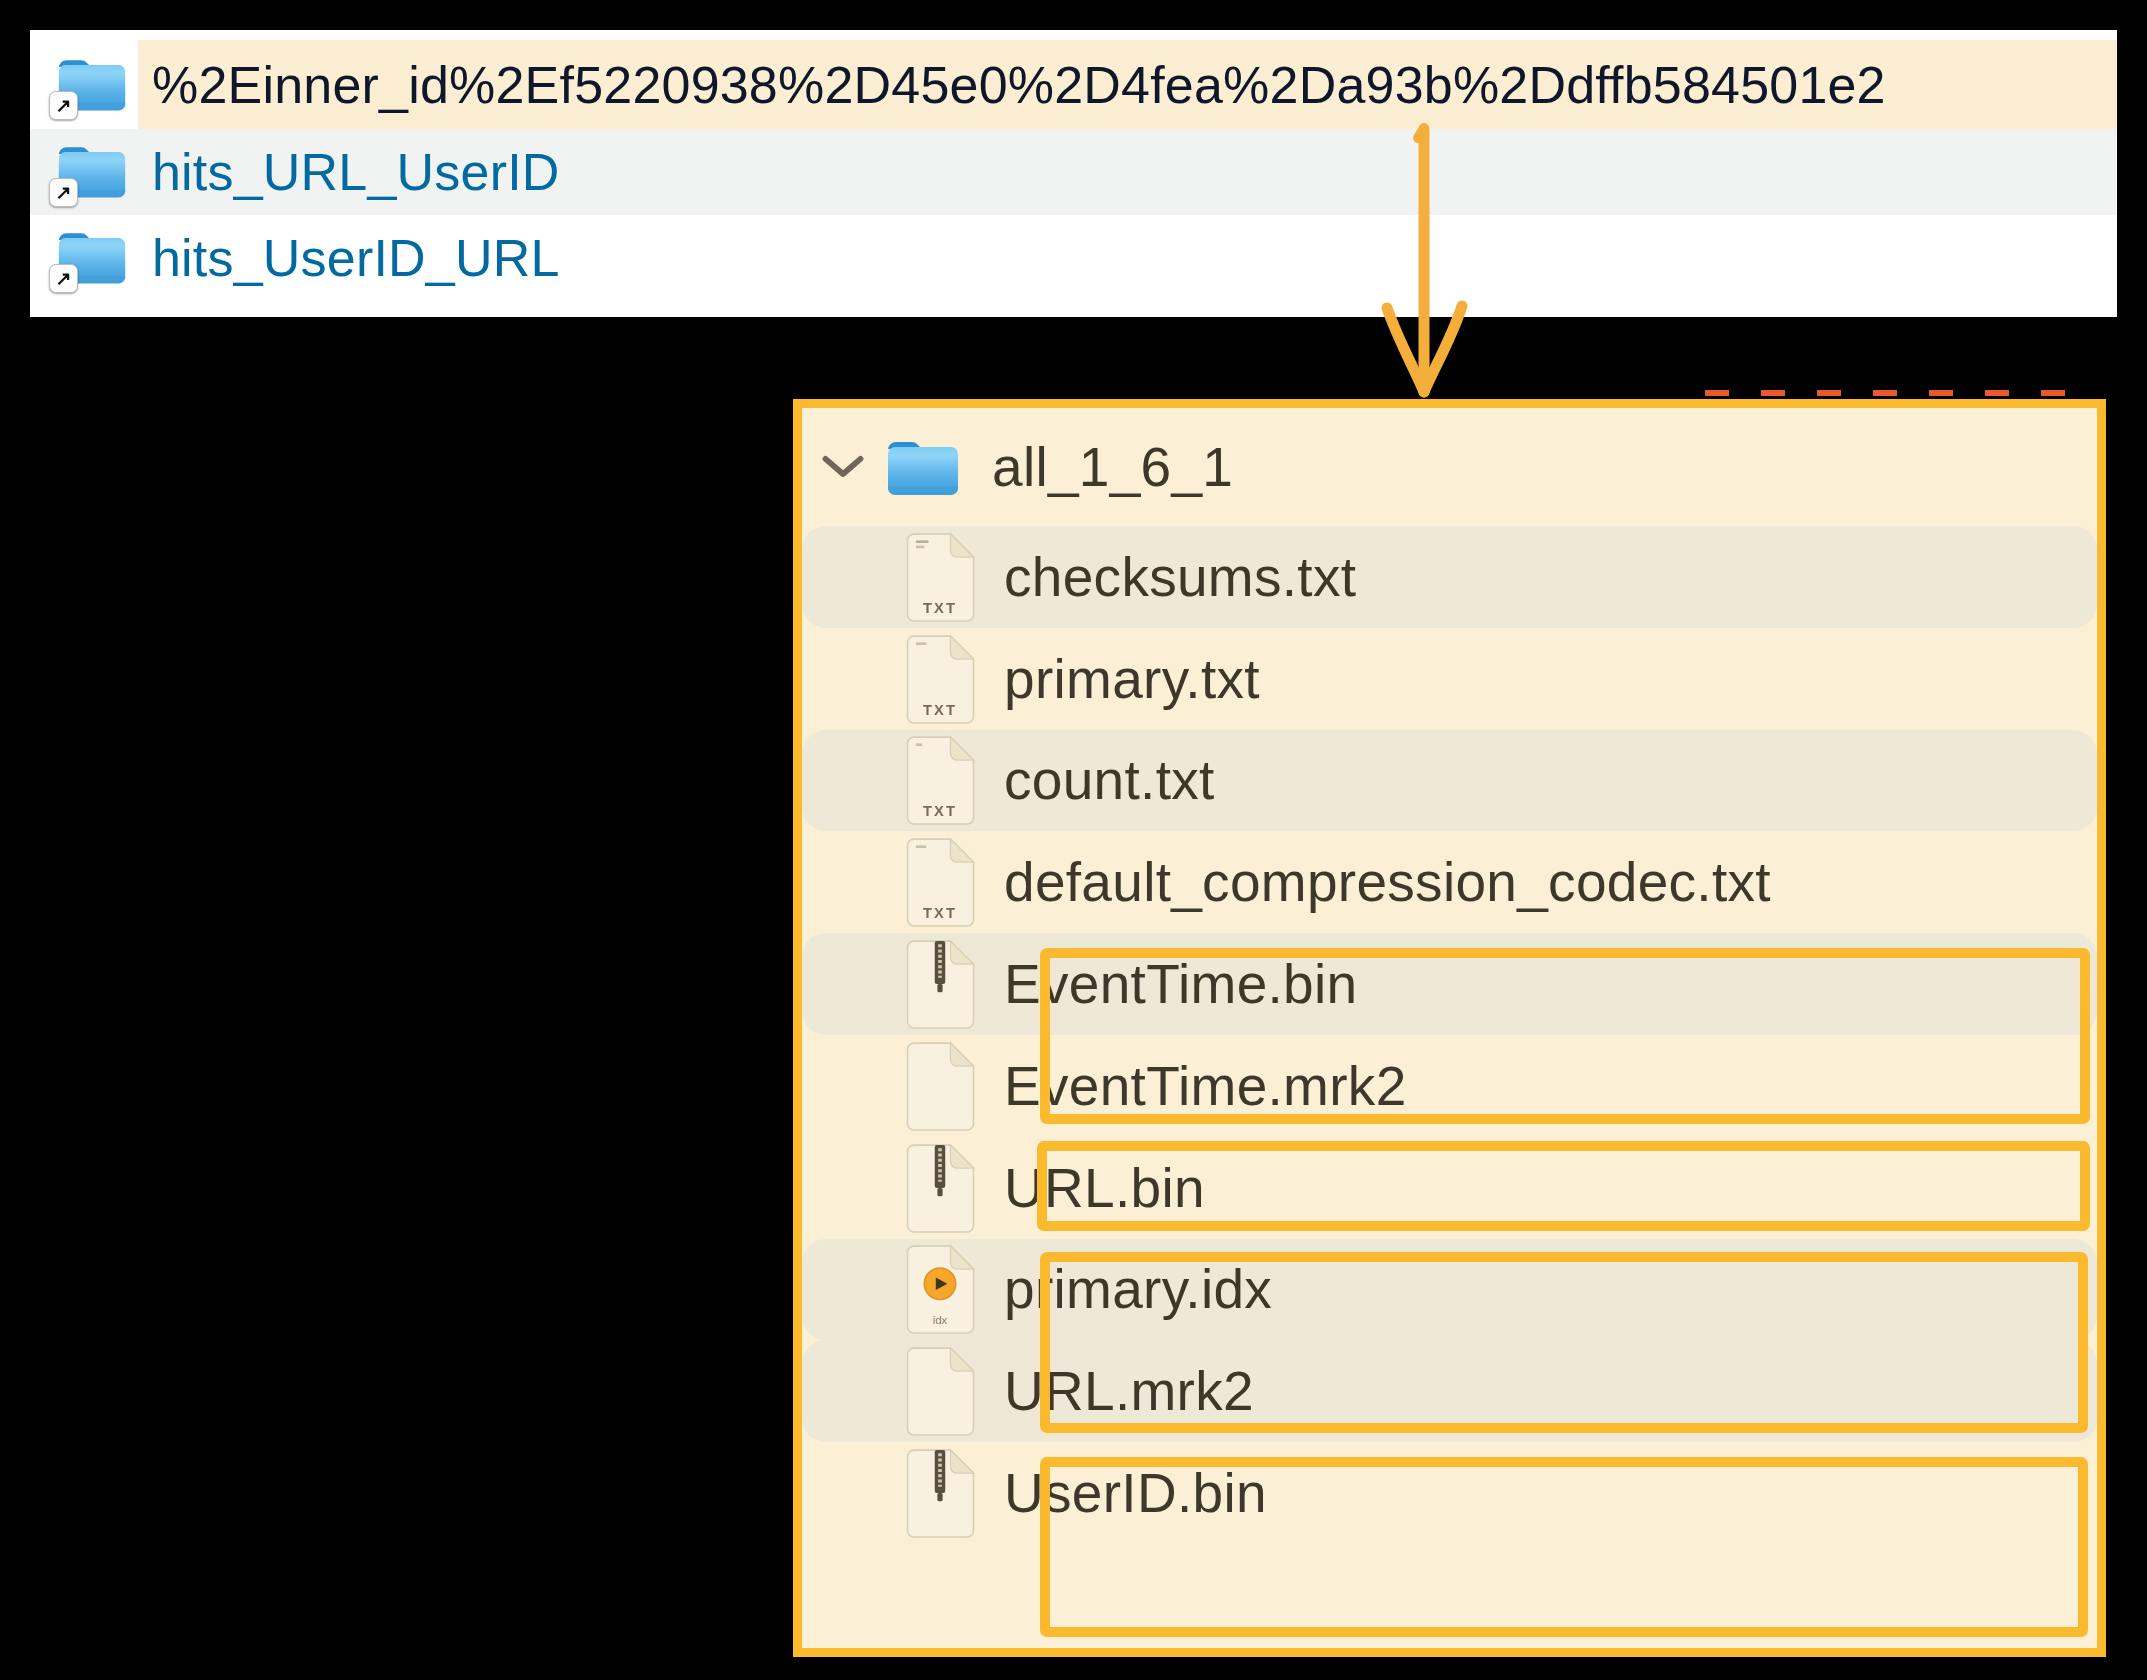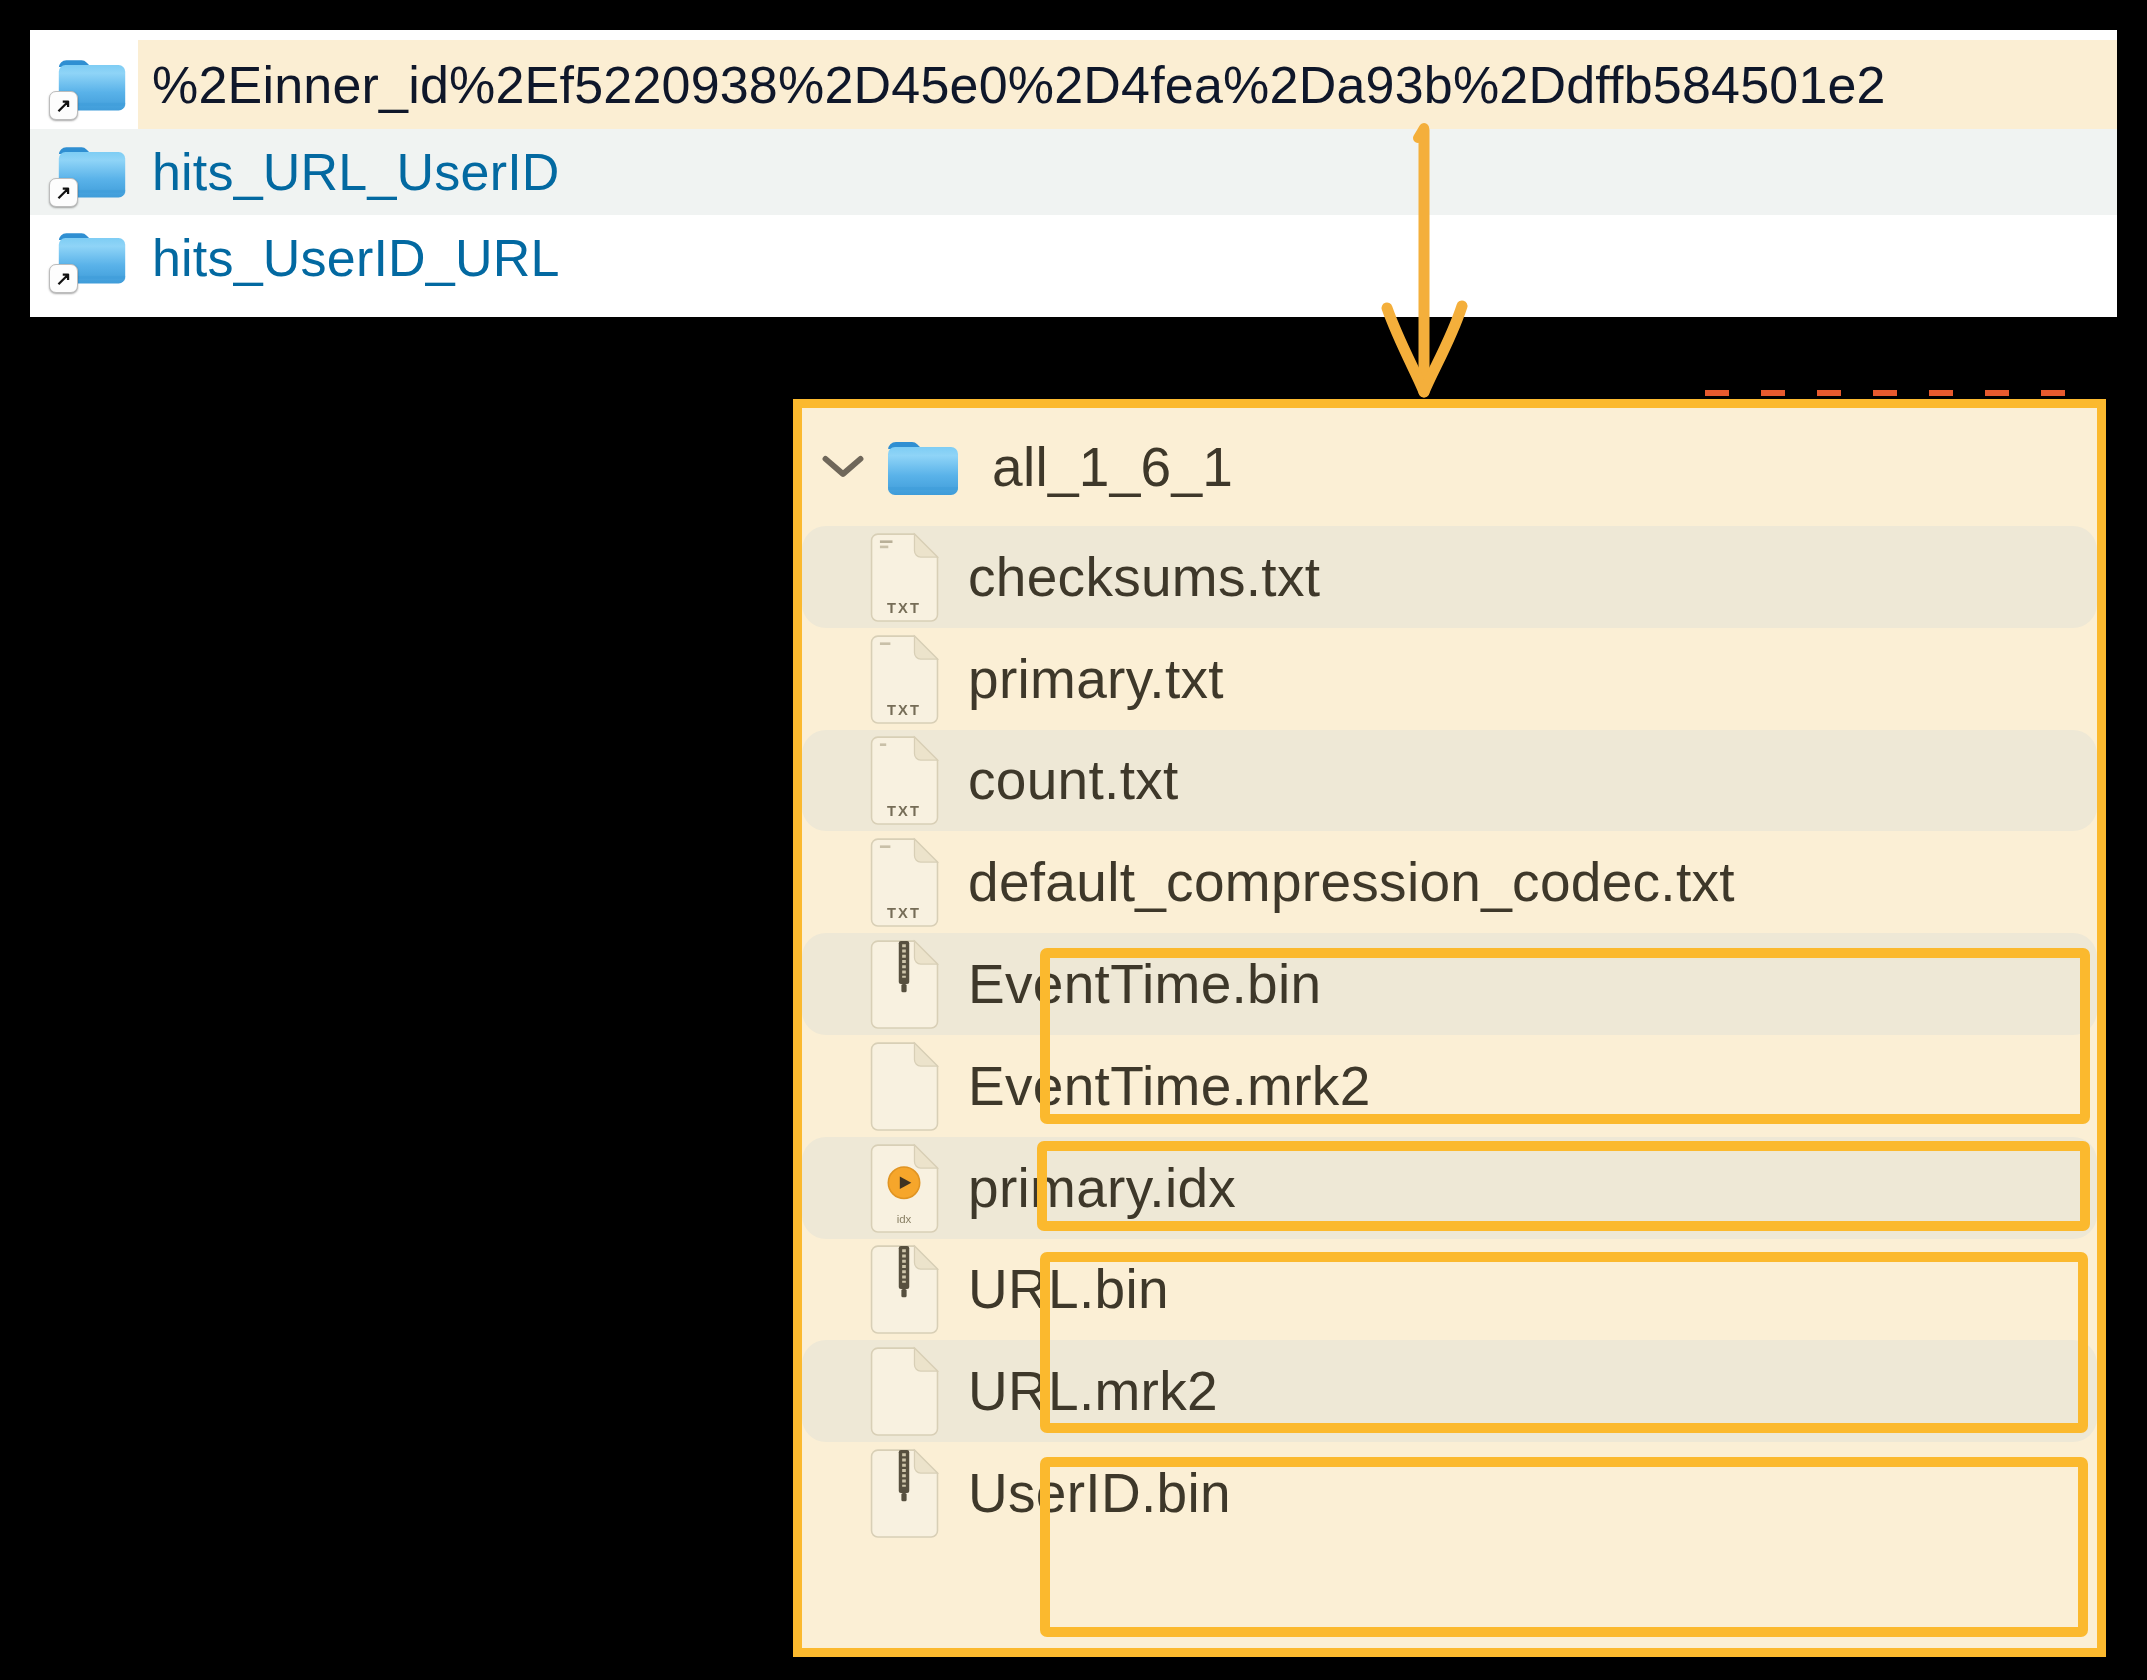--- a/index.html
+++ b/index.html
@@ -22,21 +22,21 @@
   .alias-badge{position:absolute;left:-6px;bottom:-4px;width:27px;height:27px;background:#fdfdfd;border:1px solid #bcbcbc;border-radius:7px;display:flex;align-items:center;justify-content:center;box-shadow:0 1px 2px rgba(0,0,0,.35);}
   .alias-badge .ar{font-size:19px;font-weight:700;color:#111;line-height:1;}
 
   
   .arrow{position:absolute;left:1366px;top:118px;width:120px;height:286px;z-index:6;}
 
   
   .panel{position:absolute;left:793px;top:399px;width:1313px;height:1258px;box-sizing:border-box;border:9px solid #FBB92E;background:#FBEFD5;}
   .trow{display:flex;align-items:center;box-sizing:border-box;}
   .trow.root{height:118px;padding-left:20px;text-align:center;}
-  .trow.file{height:101.8px;padding-left:66px;}
+  .trow.file{height:101.8px;padding-left:102px;}
   .trow.alt{background:#EEE8D6;border-radius:24px;}
   .chev{width:42px;height:26px;flex:0 0 42px;margin-right:20px;}
   .tree-folder{width:78px;height:62px;flex:0 0 78px;}
   .tlabel{font-size:55px;color:#3E382A;letter-spacing:.3px;white-space:nowrap;margin-left:28px;}
   .trow.root .tlabel{margin-left:30px;}
   .ficon{width:72px;height:90px;flex:0 0 72px;}
 
   
   .abox{position:absolute;border:10px solid #FBB92E;border-radius:7px;box-sizing:border-box;z-index:5;}
   .b1{left:1040px;top:948px;width:1050px;height:176px;}
@@ -177,38 +177,38 @@
       <span class="tlabel">EventTime.bin</span>
     </div>
 
     <div class="trow file">
       <svg class="ficon" viewBox="0 0 68 86">
           <use href="#page-base"></use>
         </svg>
       <span class="tlabel">EventTime.mrk2</span>
     </div>
 
+    <div class="trow file">
+      <svg class="ficon" viewBox="0 0 68 86">
+        <use href="#page-base"></use>
+        <rect x="29" y="2" width="10" height="41" rx="2" fill="#57503f"></rect>
+        <line x1="34" y1="5" x2="34" y2="37" stroke="#cfc6ab" stroke-width="3.5" stroke-dasharray="3 2"></line>
+        <rect x="31.5" y="43" width="5" height="8" rx="1.5" fill="#57503f"></rect>
+      </svg>
+      <span class="tlabel">URL.bin</span>
+    </div>
+
     <div class="trow file alt">
       <svg class="ficon" viewBox="0 0 68 86">
         <use href="#page-base"></use>
         <circle cx="34" cy="38" r="15" fill="#F6A62B" stroke="#e09422" stroke-width="1.5"></circle>
         <path d="M30,32 L41,38 L30,44 Z" fill="#3f3322"></path>
         <text x="34" y="76" text-anchor="middle" font-size="11" fill="#8a8166">idx</text>
       </svg>
       <span class="tlabel">primary.idx</span>
-    </div>
-
-    <div class="trow file">
-      <svg class="ficon" viewBox="0 0 68 86">
-        <use href="#page-base"></use>
-        <rect x="29" y="2" width="10" height="41" rx="2" fill="#57503f"></rect>
-        <line x1="34" y1="5" x2="34" y2="37" stroke="#cfc6ab" stroke-width="3.5" stroke-dasharray="3 2"></line>
-        <rect x="31.5" y="43" width="5" height="8" rx="1.5" fill="#57503f"></rect>
-      </svg>
-      <span class="tlabel">URL.bin</span>
     </div>
 
     <div class="trow file alt">
       <svg class="ficon" viewBox="0 0 68 86">
           <use href="#page-base"></use>
         </svg>
       <span class="tlabel">URL.mrk2</span>
     </div>
 
     <div class="trow file">

